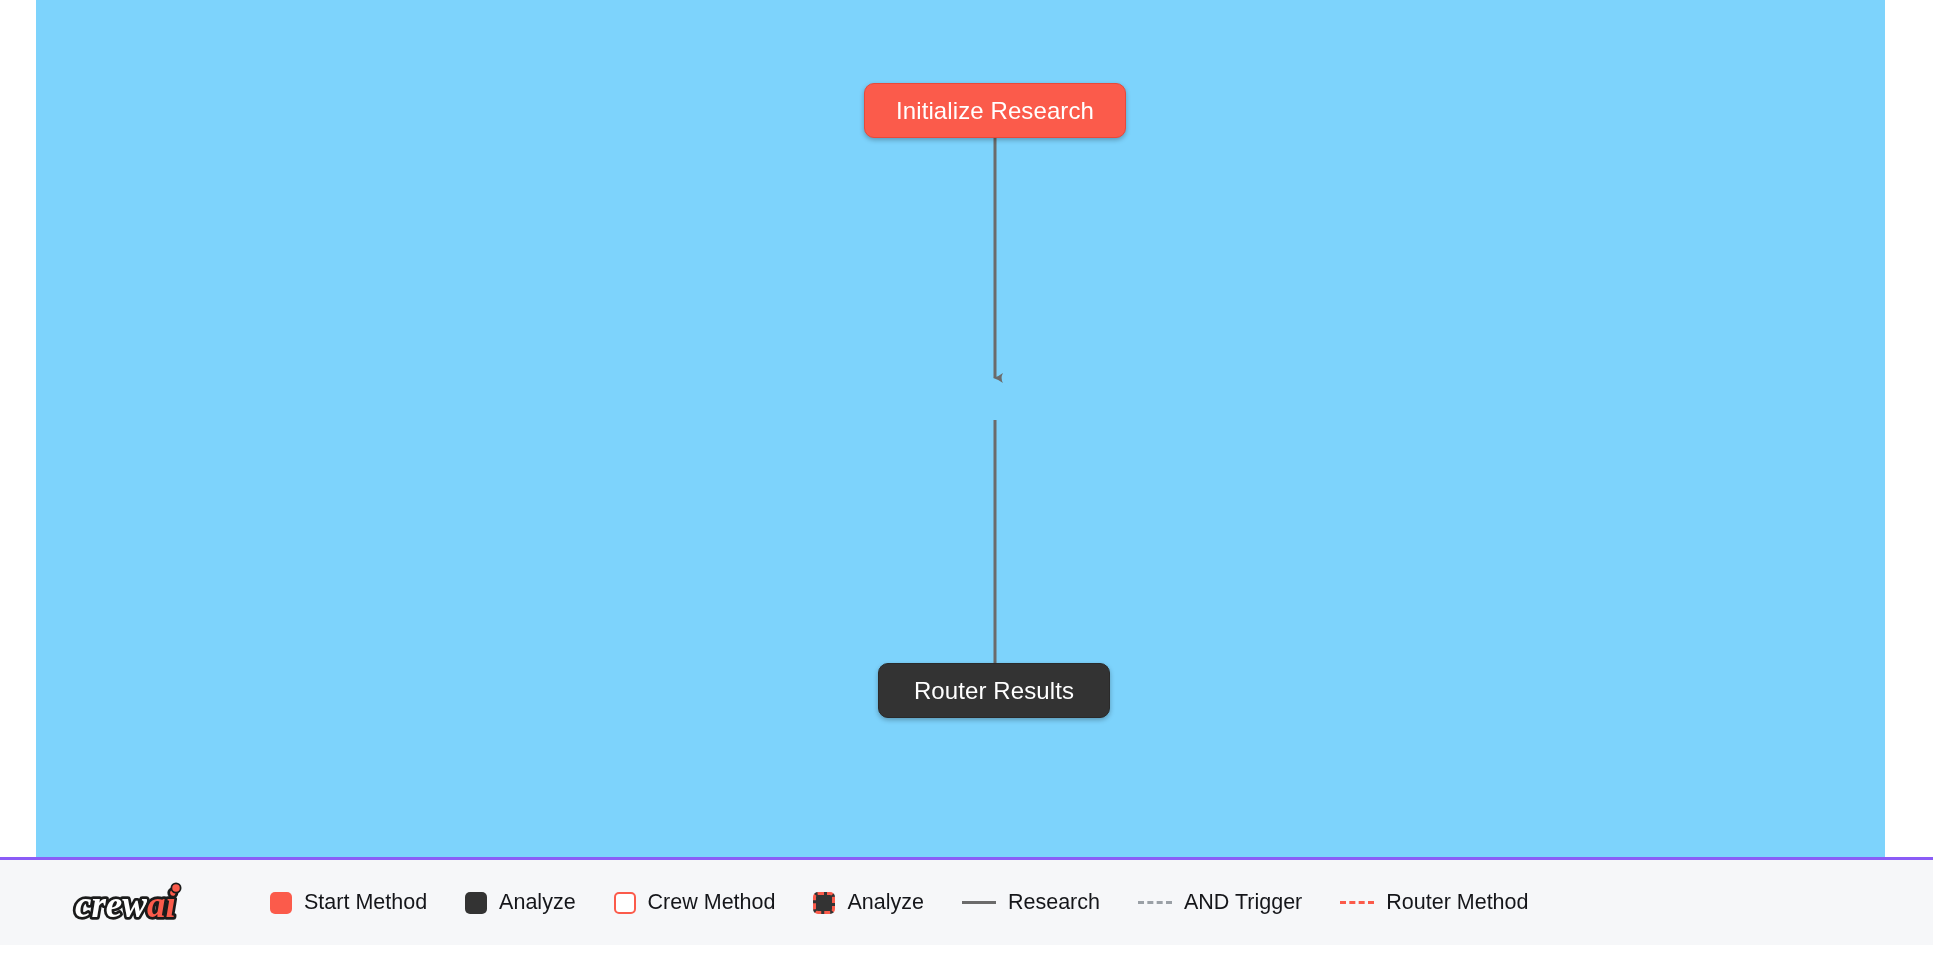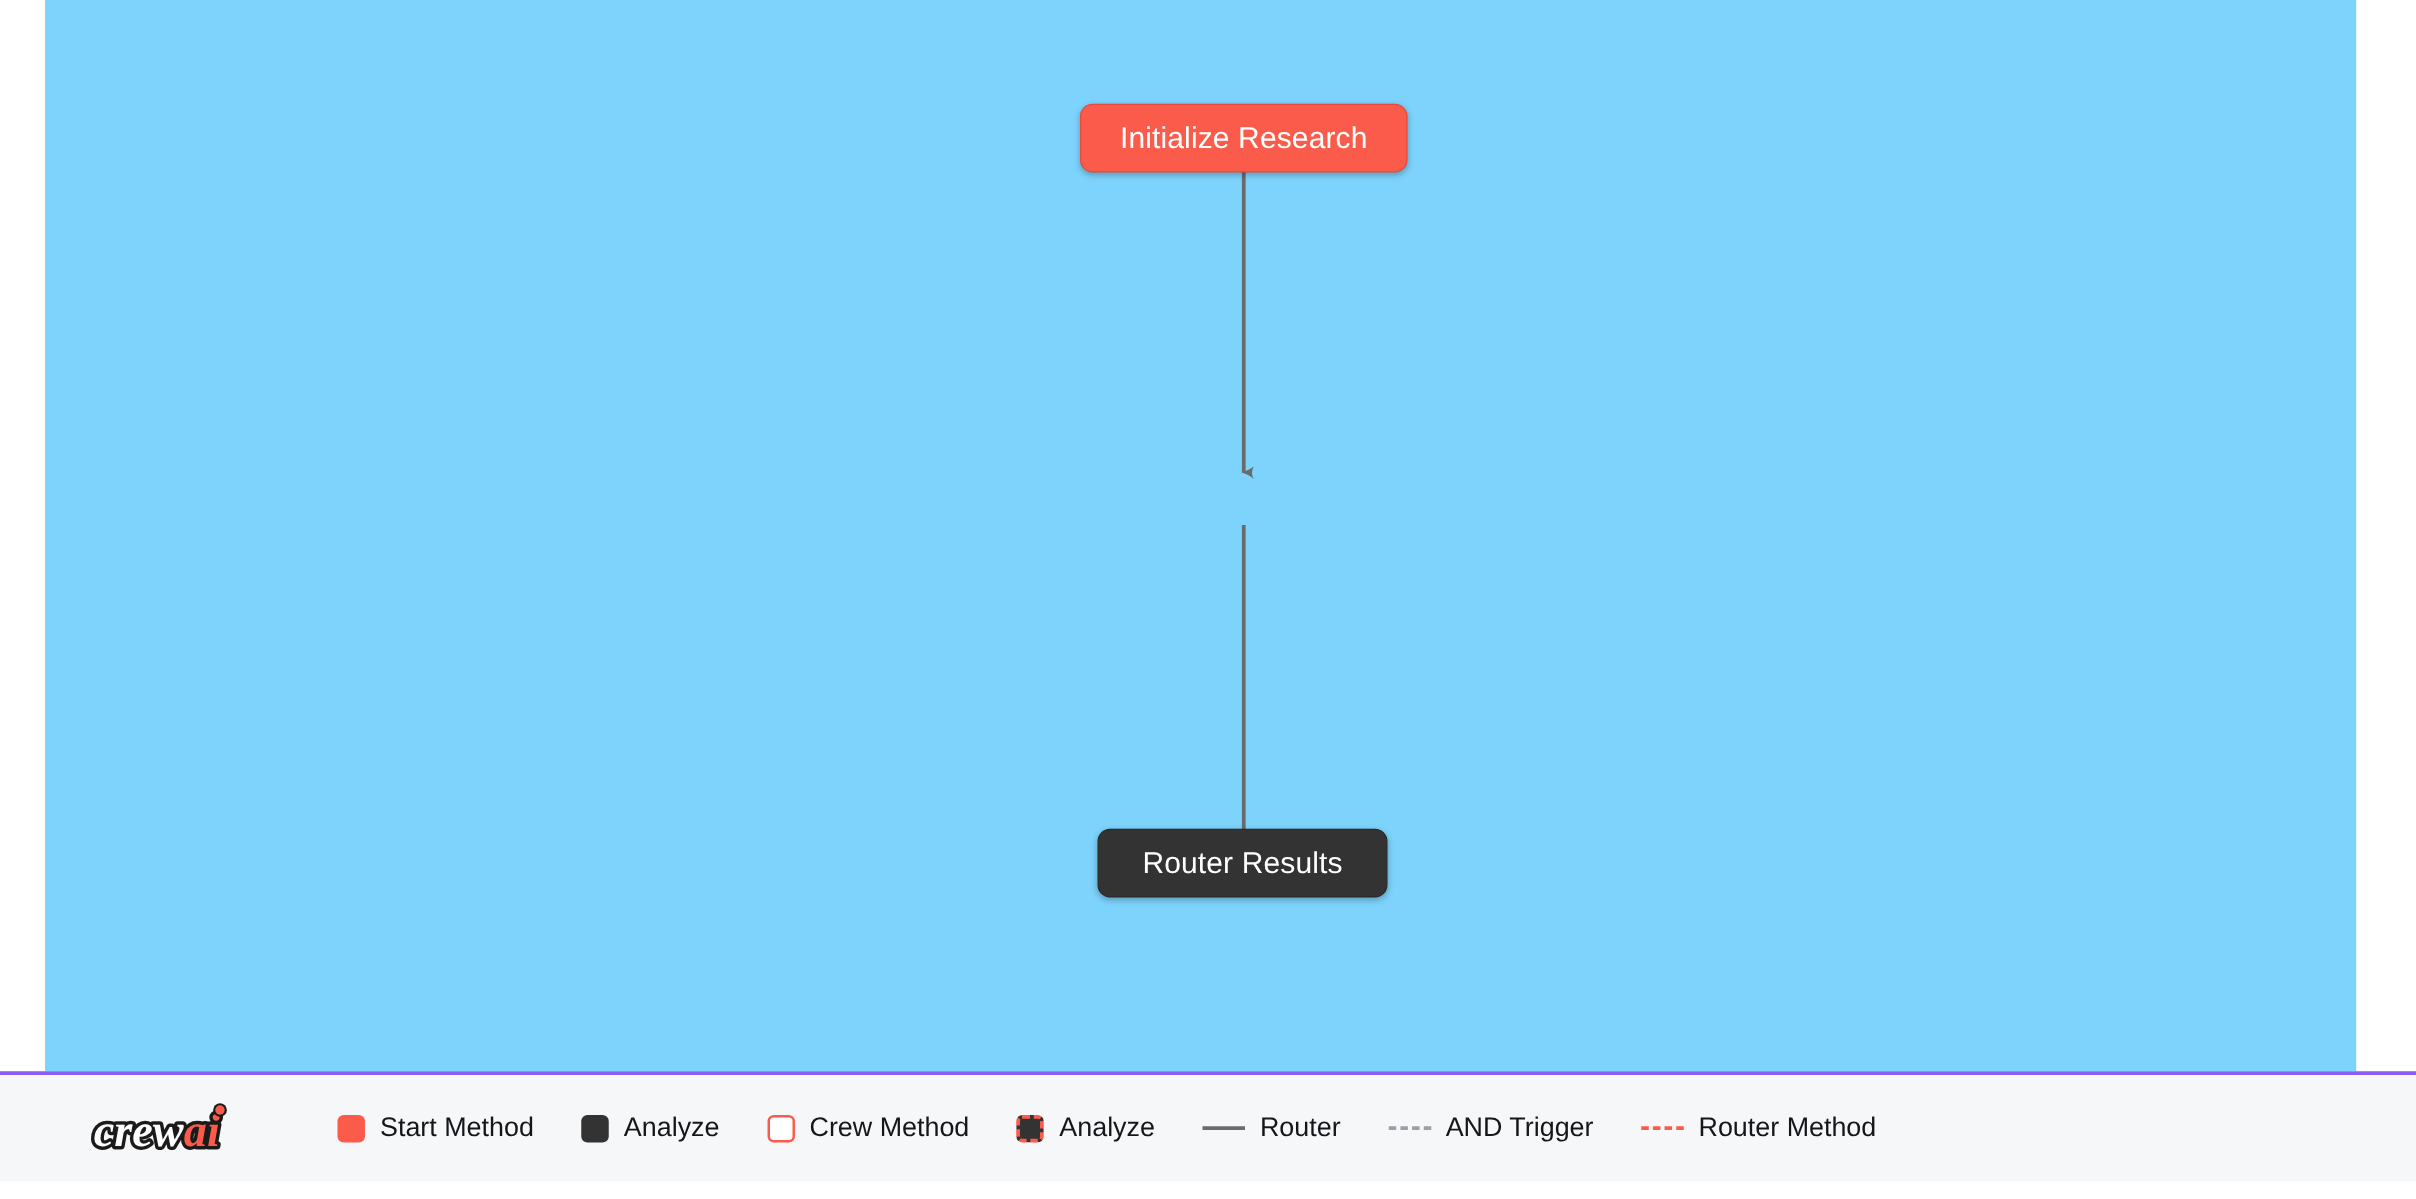--- a/index.html
+++ b/index.html
@@ -179,21 +179,21 @@
         <span class="legend-label">Crew Method</span>
       </div>
 
       <div class="legend-item">
         <span class="swatch sw-router"></span>
         <span class="legend-label">Analyze</span>
       </div>
 
       <div class="legend-item">
         <span class="line-swatch ln-solid"></span>
-        <span class="legend-label">Router</span>
+        <span class="legend-label">Research</span>
       </div>
 
       <div class="legend-item">
         <span class="line-swatch ln-dash"></span>
         <span class="legend-label">AND Trigger</span>
       </div>
 
       <div class="legend-item">
         <span class="line-swatch ln-dash-red"></span>
         <span class="legend-label">Router Method</span>

